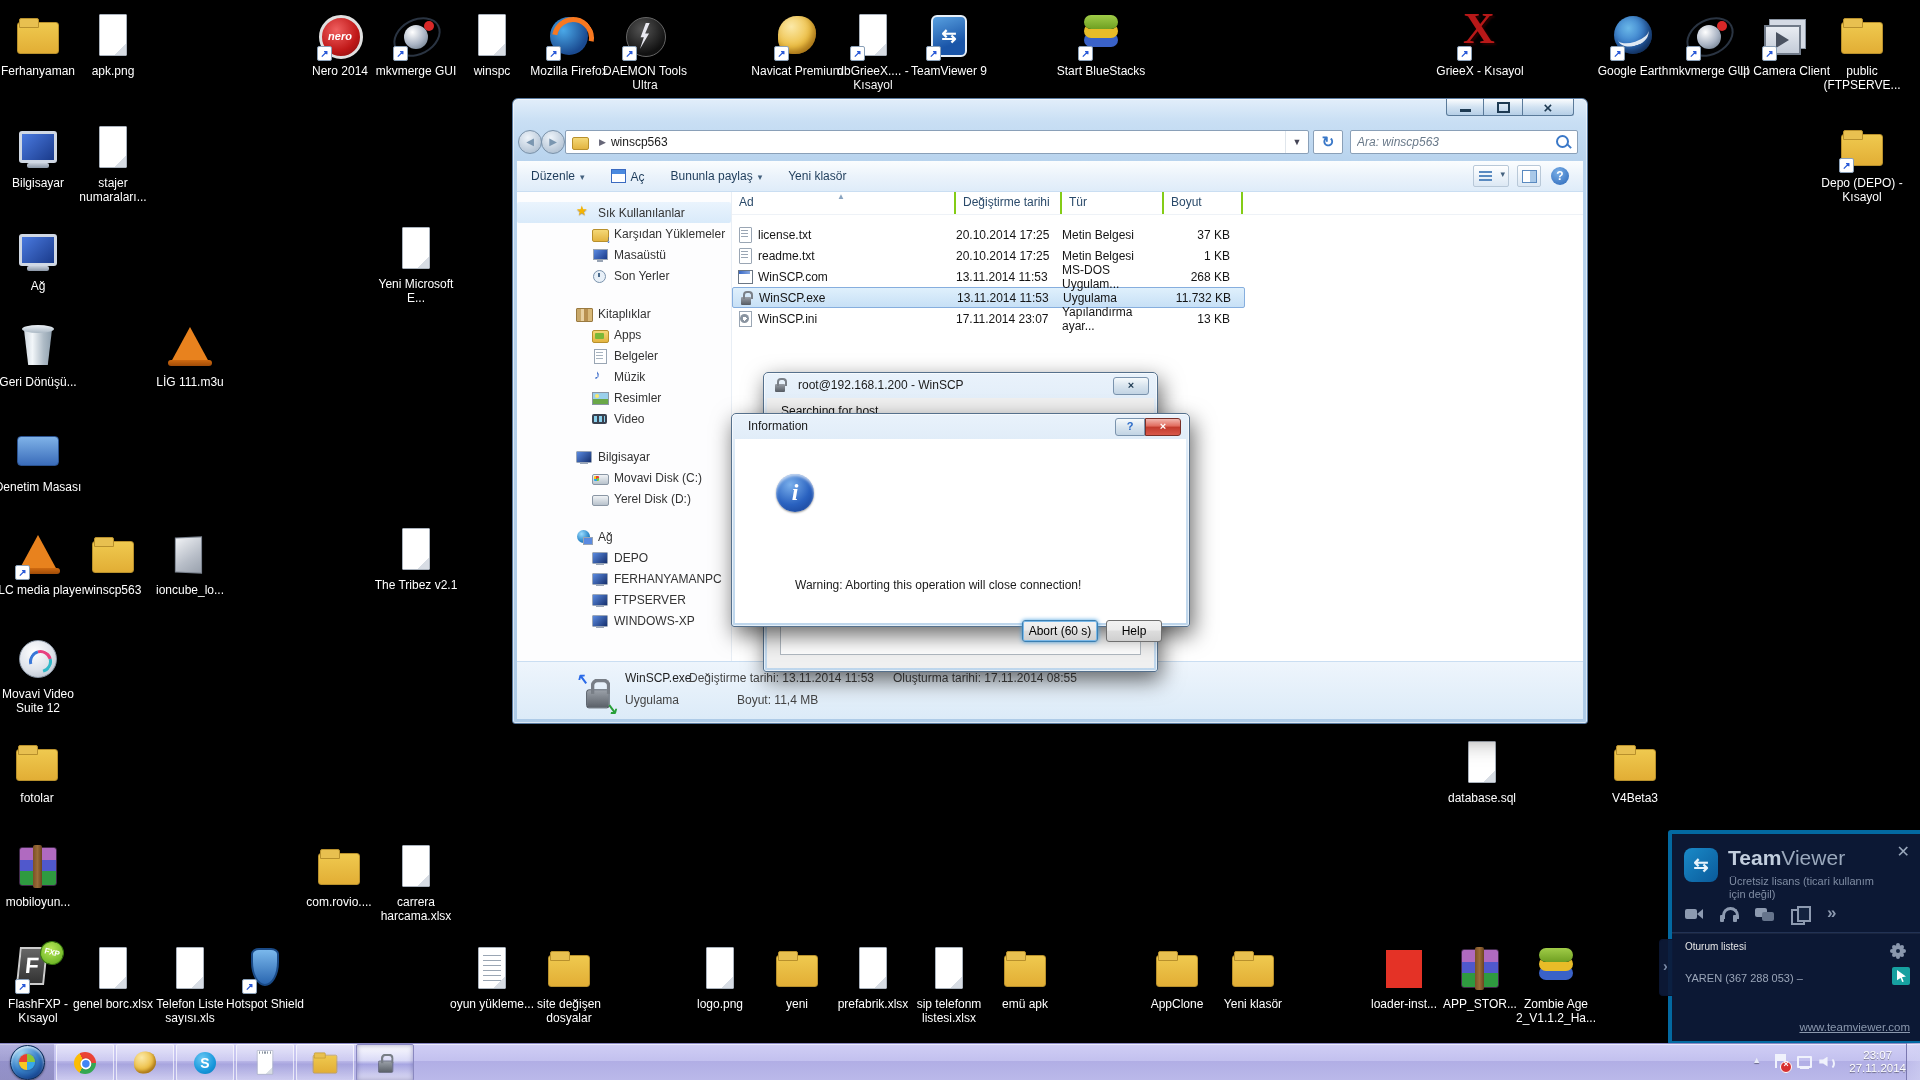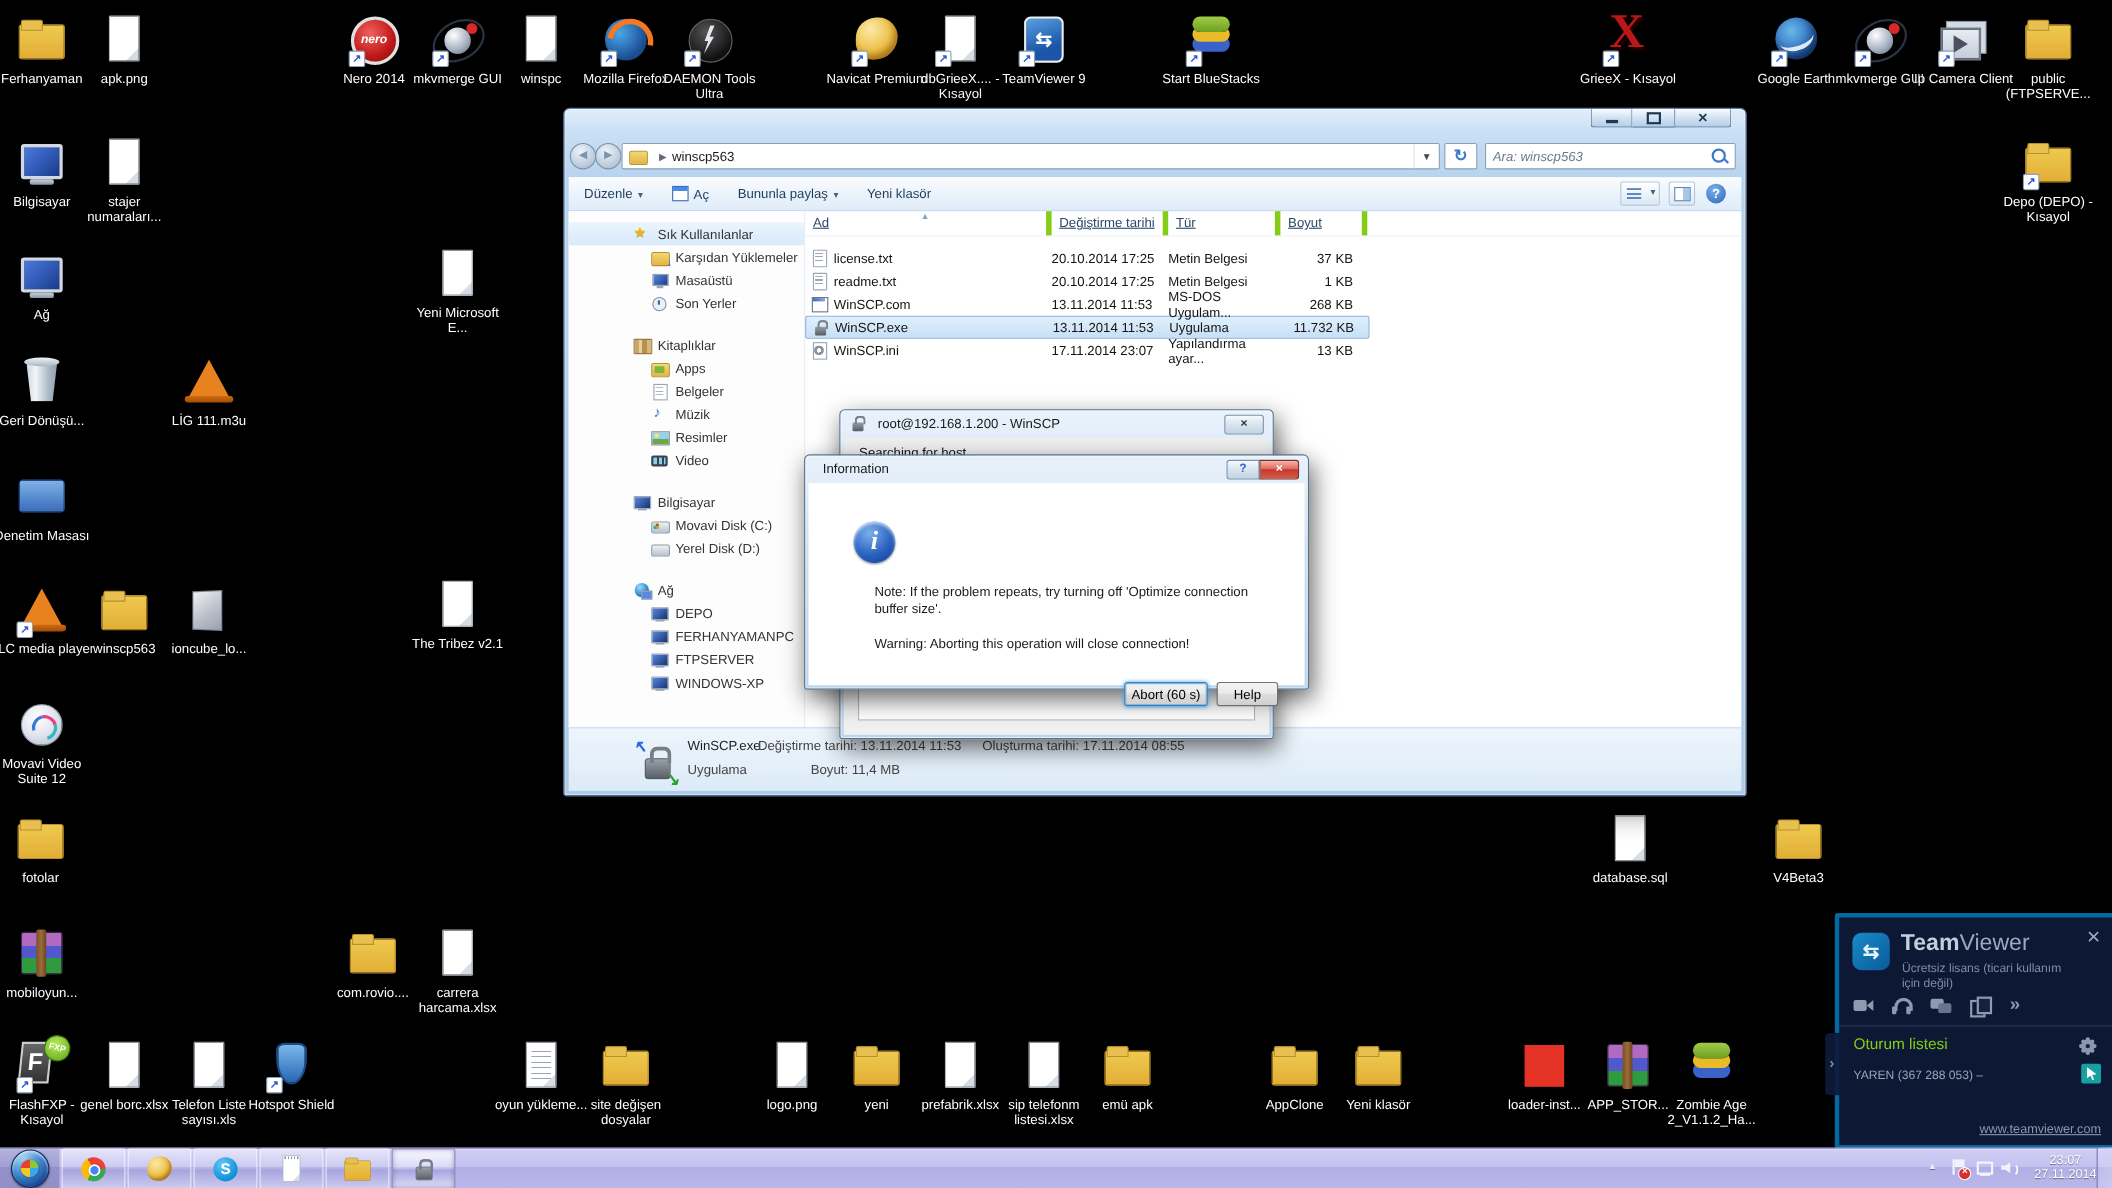--- a/index.html
+++ b/index.html
@@ -125,21 +125,21 @@
   .cr-help{width:18px;height:18px;border-radius:50%;background:radial-gradient(circle at 40% 30%,#7ab0e8,#2a66b8);color:#fff;font-size:12px;font-weight:700;text-align:center;line-height:18px;}
   .main{position:absolute;left:4px;right:4px;top:93px;bottom:61px;background:#fff;display:flex;}
   .navpane{width:215px;background:#fdfdfe;border-right:1px solid #e8eef5;padding-top:10px;box-sizing:border-box;overflow:hidden;}
   .srow{display:flex;align-items:center;height:21px;font-size:12px;color:#333;padding-left:58px;cursor:default;}
   .srow.sub{padding-left:74px;}
   .srow.gap{margin-top:17px;}
   .srow.hl{background:linear-gradient(180deg,#eaf4fd,#d9eafa);border-radius:2px;}
   .slbl{white-space:nowrap;}
   .filearea{flex:1;position:relative;}
   .fhdr{display:flex;height:22px;border-bottom:1px solid #eef2f7;font-size:12px;color:#2a4a6a;}
-  .fh{border-right:5px solid #84cc16;padding:3px 0 0 7px;box-sizing:border-box;position:relative;text-decoration:underline;}
+  .fh{border-right:2px solid #84cc16;padding:3px 0 0 7px;box-sizing:border-box;position:relative;}
   .fh.c-name{width:224px;} .fh.c-date{width:106px;} .fh.c-type{width:102px;} .fh.c-size{width:79px;}
   .fh .sort{position:absolute;left:105px;top:0px;color:#8aa4c0;font-size:8px;}
   .rows{padding-top:9px;}
   .frow{display:flex;align-items:center;height:21px;font-size:12px;color:#141414;width:513px;box-sizing:border-box;padding-left:2px;}
   .frow.selected{background:linear-gradient(180deg,#dff0fc,#c7e0f6);border:1px solid #86aede;border-radius:2px;}
   .fc{display:flex;align-items:center;box-sizing:border-box;}
   .fc.name{width:222px;padding-left:3px;}
   .fc.date{width:106px;} .fc.type{width:102px;}
   .fc.size{width:72px;justify-content:flex-end;padding-right:6px;}
   
@@ -221,21 +221,21 @@
   .tvi-cam::before{content:"";position:absolute;left:0;top:3px;width:12px;height:10px;background:#8d9ab0;border-radius:2px;}
   .tvi-cam::after{content:"";position:absolute;left:12px;top:3px;border-right:6px solid #8d9ab0;border-top:5px solid rgba(0,0,0,0);border-bottom:5px solid rgba(0,0,0,0);}
   .tvi-head::before{content:"";position:absolute;left:2px;top:1px;width:11px;height:9px;border:3px solid #8d9ab0;border-bottom:none;border-radius:9px 9px 0 0;}
   .tvi-head::after{content:"";position:absolute;left:0;top:9px;width:4px;height:7px;background:#8d9ab0;border-radius:1px;box-shadow:13px 0 0 #8d9ab0;}
   .tvi-chat::before{content:"";position:absolute;left:0;top:2px;width:12px;height:9px;background:#8d9ab0;border-radius:2px;}
   .tvi-chat::after{content:"";position:absolute;left:7px;top:6px;width:12px;height:9px;background:#66748c;border-radius:2px;}
   .tvi-copy::before{content:"";position:absolute;left:1px;top:3px;width:10px;height:12px;border:2px solid #8d9ab0;}
   .tvi-copy::after{content:"";position:absolute;left:7px;top:0px;width:10px;height:12px;border:2px solid #8d9ab0;background:#13233f;}
   .tvi-more::before{content:"»";position:absolute;left:2px;top:-3px;font-size:17px;font-weight:700;color:#8d9ab0;}
   .tv-div{position:absolute;left:0;right:0;top:98px;height:1px;background:#223254;box-shadow:0 1px 0 rgba(255,255,255,.06);}
-  .tv-sess-h{position:absolute;left:13px;top:107px;font-size:14px;color:#84cc16;}
+  .tv-sess-h{position:absolute;left:13px;top:107px;font-size:10px;color:#e5e5e5;}
   .tv-gear{position:absolute;right:16px;top:111px;width:12px;height:12px;border-radius:50%;background:#8a97ad;
      box-shadow:0 -6px 0 -4px #8a97ad,0 6px 0 -4px #8a97ad,-6px 0 0 -4px #8a97ad,6px 0 0 -4px #8a97ad,-4px -4px 0 -4px #8a97ad,4px 4px 0 -4px #8a97ad,4px -4px 0 -4px #8a97ad,-4px 4px 0 -4px #8a97ad;}
   .tv-gear::after{content:"";position:absolute;left:4px;top:4px;width:4px;height:4px;border-radius:50%;background:#13233f;}
   .tv-sess{position:absolute;left:13px;top:138px;font-size:11px;color:#9aa5b8;}
   .tv-sess::after{content:" –";color:#9aa5b8;}
   .tv-cur{position:absolute;right:10px;top:133px;width:18px;height:18px;background:#17a0a0;border-radius:2px;}
   .tv-cur::after{content:"";position:absolute;left:5px;top:3px;width:9px;height:12px;background:#fff;clip-path:polygon(0 0,100% 55%,55% 60%,75% 95%,58% 100%,40% 66%,0 85%);}
   .tv-link{position:absolute;right:10px;bottom:8px;font-size:11.5px;color:#8a97ad;text-decoration:underline;}
   .tv-tab{position:absolute;left:-13px;top:105px;width:13px;height:55px;background:rgba(13,26,56,.92);border:1px solid #0a1530;border-right:none;border-radius:4px 0 0 4px;}
   .tv-tab::after{content:"›";position:absolute;left:3px;top:18px;color:#7a8aa6;font-size:14px;font-weight:700;}
@@ -777,21 +777,20 @@
   <div class="dlg" id="info-dlg">
     <div class="dlg-title">
       <span class="ttl" style="margin-left:8px">Information</span>
       <span class="dlg-btns">
         <span class="dlg-help">?</span>
         <span class="dlg-close">×</span>
       </span>
     </div>
     <div class="dlg-body">
       <span class="info-ic"></span>
-      <div class="info-note">Note: If the problem repeats, try turning off 'Optimize connection buffer size'.</div>
       <div class="info-warn">Warning: Aborting this operation will close connection!</div>
       <div class="btn btn-abort">Abort (60 s)</div>
       <div class="btn btn-help">Help</div>
     </div>
   </div>
 
   <div class="tv">
     <span class="tv-logo"></span>
     <span class="tv-title"><span class="b">Team</span><span class="l">Viewer</span></span>
     <span class="tv-x">✕</span>

